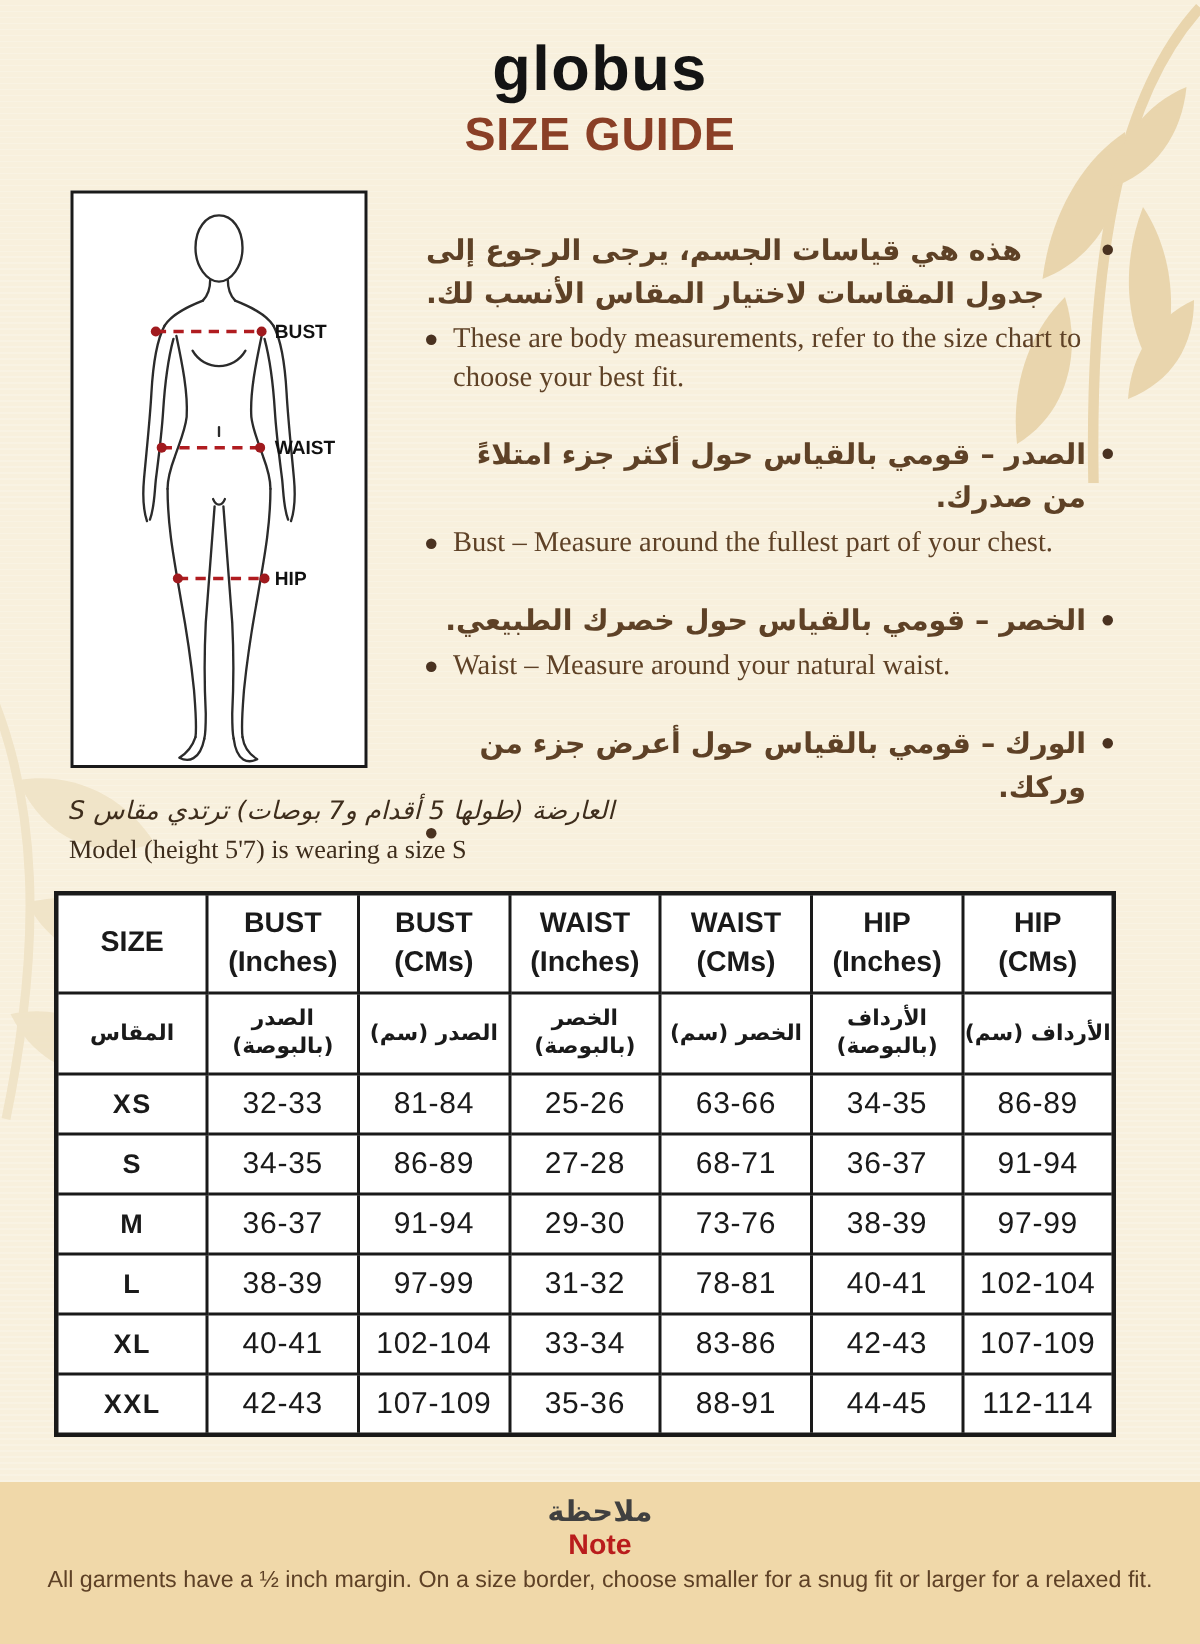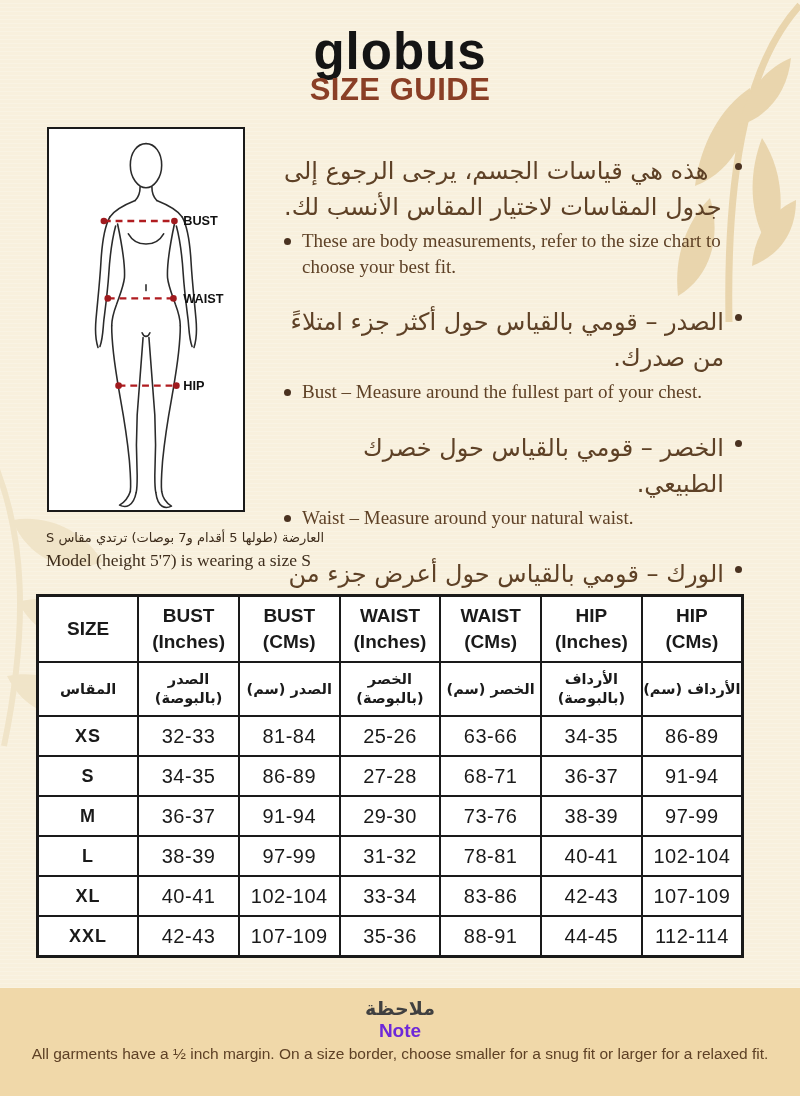--- a/index.html
+++ b/index.html
@@ -7,59 +7,59 @@
   .page{position:relative;width:800px;height:1096px;overflow:hidden;
         background:#f8f0dd;
         background-image:repeating-linear-gradient(0deg, rgba(255,255,255,.18) 0 1px, rgba(0,0,0,0) 1px 4px);}
   .decor{position:absolute;z-index:0;pointer-events:none;}
   .decor-tr{top:0;right:0;}
   .decor-left{top:462px;left:-18px;}
   .content{position:relative;z-index:1;}
 
   
   .brand{position:absolute;top:22px;left:0;width:100%;text-align:center;
-         font-size:51px;font-weight:600;letter-spacing:1px;color:#141414;}
+         font-size:42px;font-weight:600;letter-spacing:1px;color:#141414;}
   .page-title{position:absolute;top:72px;left:0;width:100%;text-align:center;
          font-size:31px;font-weight:800;letter-spacing:.5px;color:#8a3f26;}
 
   
   .diagram-box{position:absolute;top:127px;left:47px;width:198px;height:385px;
          background:#ffffff;border:2px solid #1a1a1a;box-sizing:border-box;}
   .diagram-box svg{display:block;width:100%;height:100%;}
 
   
   .bullets{position:absolute;top:153px;left:284px;width:458px;}
   .group{margin-bottom:25px;}
   .bullet{display:flex;gap:11px;align-items:flex-start;color:#5e4126;margin-bottom:3px;}
   .dot{width:7px;height:7px;border-radius:50%;background:#4a3220;margin-top:10px;flex:none;}
-  .bullet.ar{direction:rtl;font-family:"DejaVu Sans",sans-serif;font-size:24px;line-height:1.5;font-weight:400;}
+  .bullet.ar{direction:rtl;font-family:"DejaVu Sans",sans-serif;font-size:19px;line-height:1.5;font-weight:700;}
   .bullet.ar .txt{flex:1;text-align:right;}
   .bullet.ar.wrapleft .txt{text-align:left;}
   .bullet.en{font-family:"Liberation Serif","DejaVu Serif",serif;font-size:19px;line-height:1.35;}
 
   
   .model-note{position:absolute;top:528px;left:46px;color:#3e2d1c;}
-  .model-ar{direction:rtl;text-align:center;font-family:"DejaVu Sans",sans-serif;font-size:13px;font-weight:500;line-height:1.55;}
+  .model-ar{direction:rtl;text-align:center;font-family:"DejaVu Sans",sans-serif;font-size:17px;font-weight:500;line-height:1.55;font-style:italic;}
   .model-en{font-family:"Liberation Serif","DejaVu Serif",serif;font-size:17.5px;line-height:1.4;}
 
   
   table.size-table{position:absolute;top:594px;left:36px;width:708px;table-layout:fixed;
          border-collapse:collapse;background:#ffffff;border:3px solid #1a1a1a;}
   .size-table th,.size-table td{border:2px solid #1a1a1a;text-align:center;vertical-align:middle;
          color:#1a1a1a;padding:0;}
   .size-table tr.h-en th{height:64px;font-size:19px;font-weight:700;line-height:1.35;white-space:pre-line;}
   .size-table tr.h-ar th{height:52px;font-size:14.5px;font-weight:700;line-height:1.3;white-space:pre-line;
          font-family:"DejaVu Sans",sans-serif;}
   .size-table td{height:38px;font-size:20px;letter-spacing:.5px;}
   .size-table td.size{font-weight:700;font-size:18px;letter-spacing:1px;}
 
   
   .note-band{position:absolute;top:988px;left:0;width:800px;height:108px;background:#f0d8a9;text-align:center;}
   .note-title-ar{margin-top:9px;font-family:"DejaVu Sans",sans-serif;font-weight:700;font-size:19px;color:#404040;}
-  .note-title-en{margin-top:1px;font-weight:700;font-size:19px;color:#6d28d9;}
+  .note-title-en{margin-top:1px;font-weight:700;font-size:19px;color:#b91c1c;}
   .note-body-ar{direction:rtl;margin-top:4px;font-family:"DejaVu Sans",sans-serif;font-size:15px;color:#5e4126;}
   .note-body-en{margin-top:3px;font-size:15.5px;color:#5e4126;}
 </style>
 </head>
 <body>
 
 <div class="page">
 
   <svg class="decor decor-tr" width="200" height="330" viewBox="0 0 200 330">
     <path d="M200 5 C150 60 126 160 129 322" stroke="#e9d5ad" stroke-width="7" fill="none"></path>

